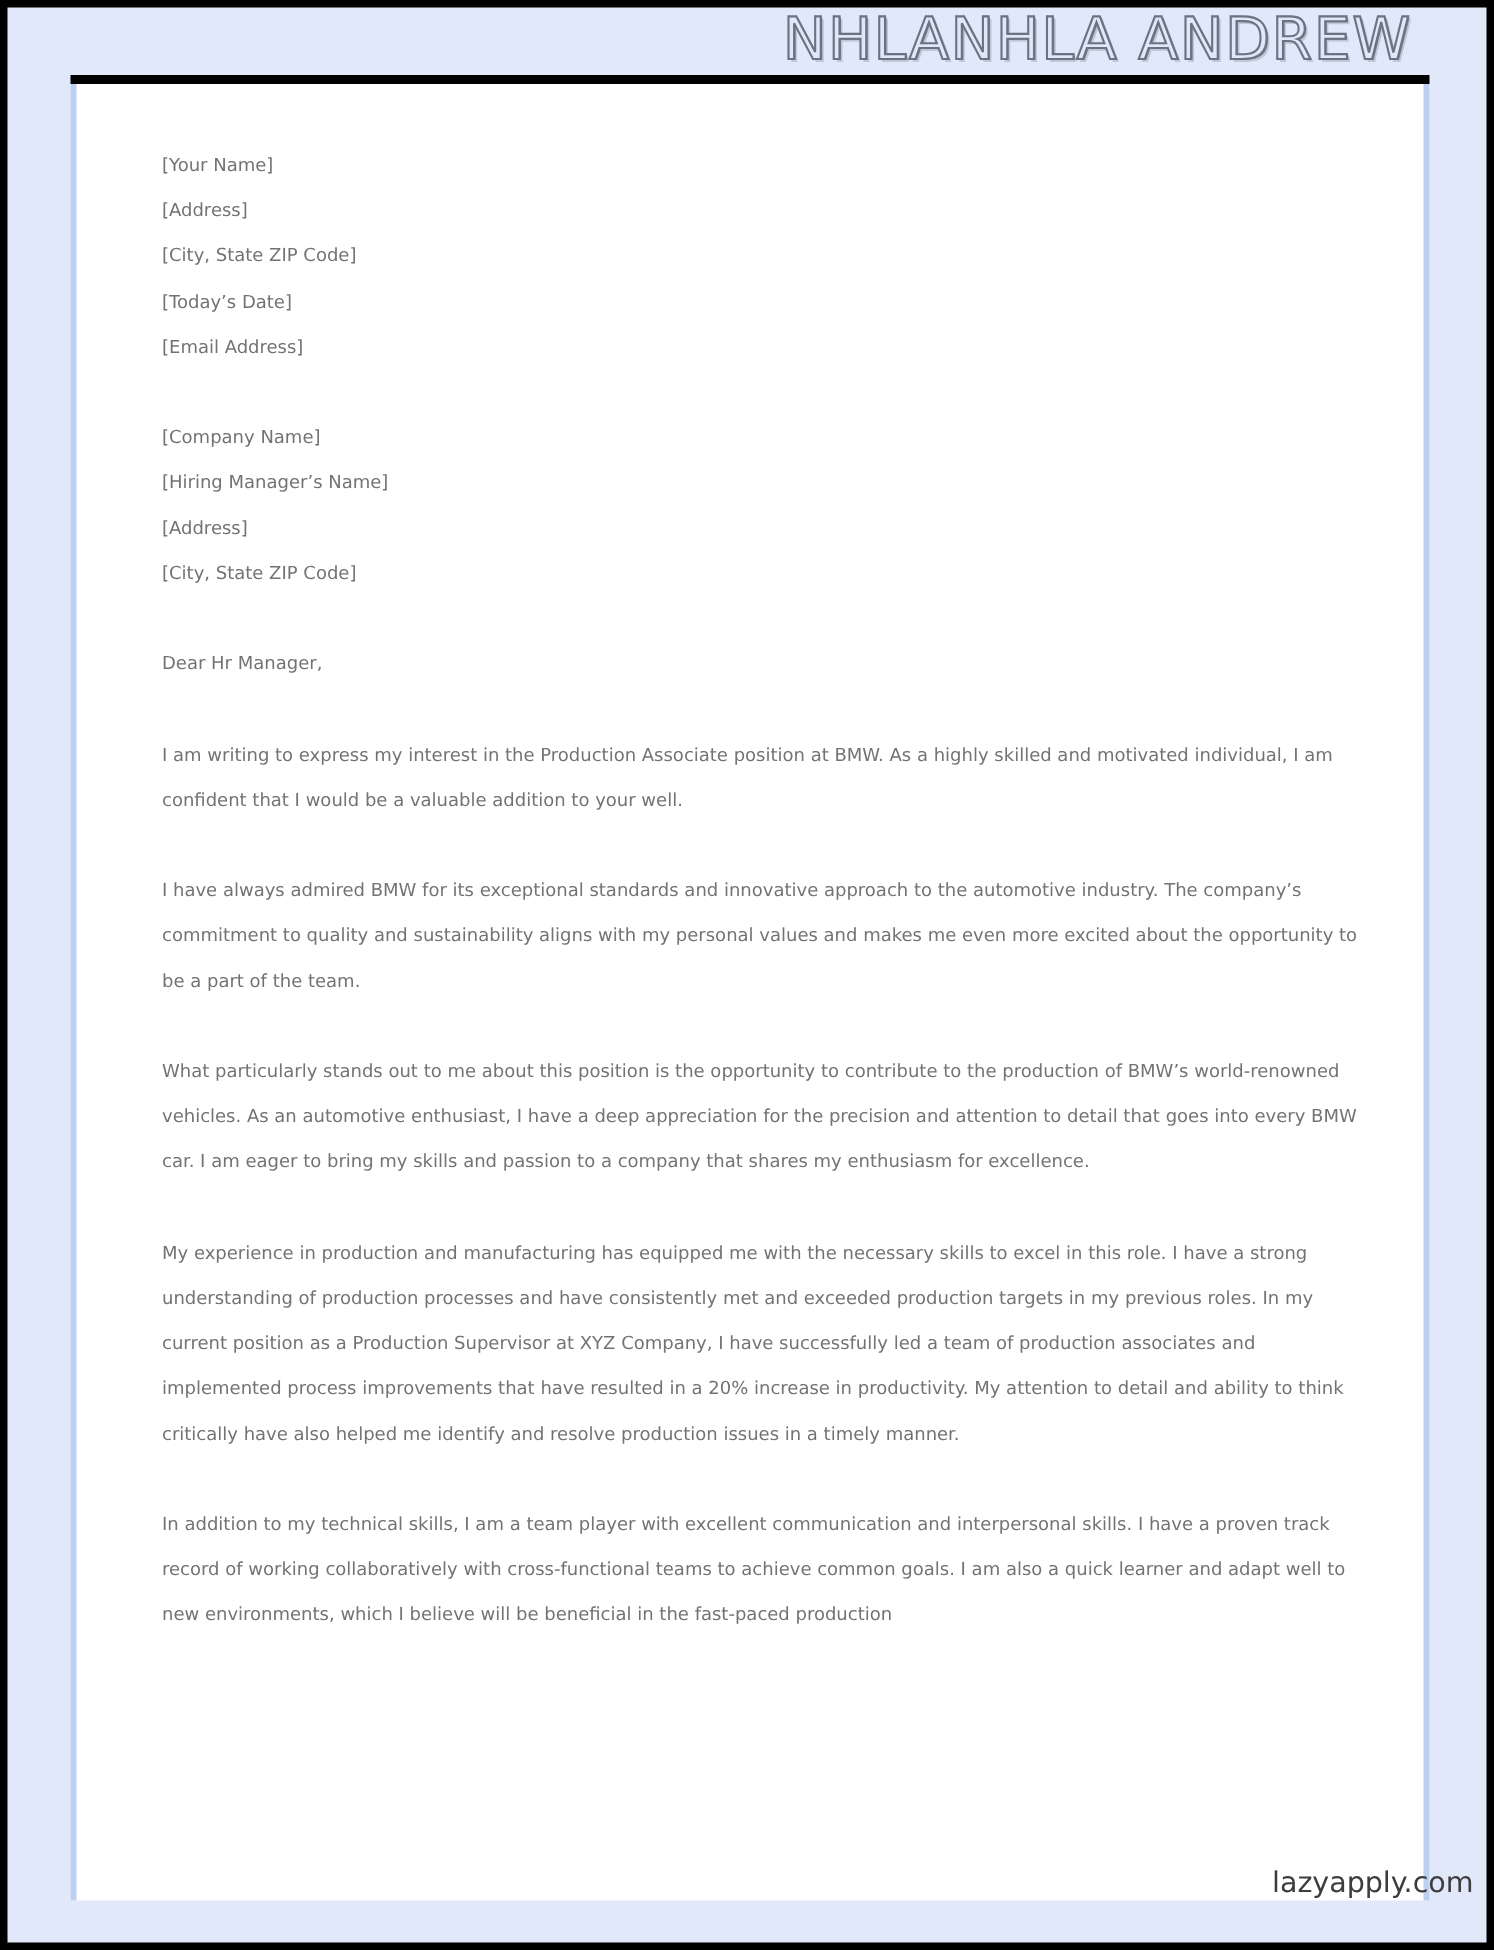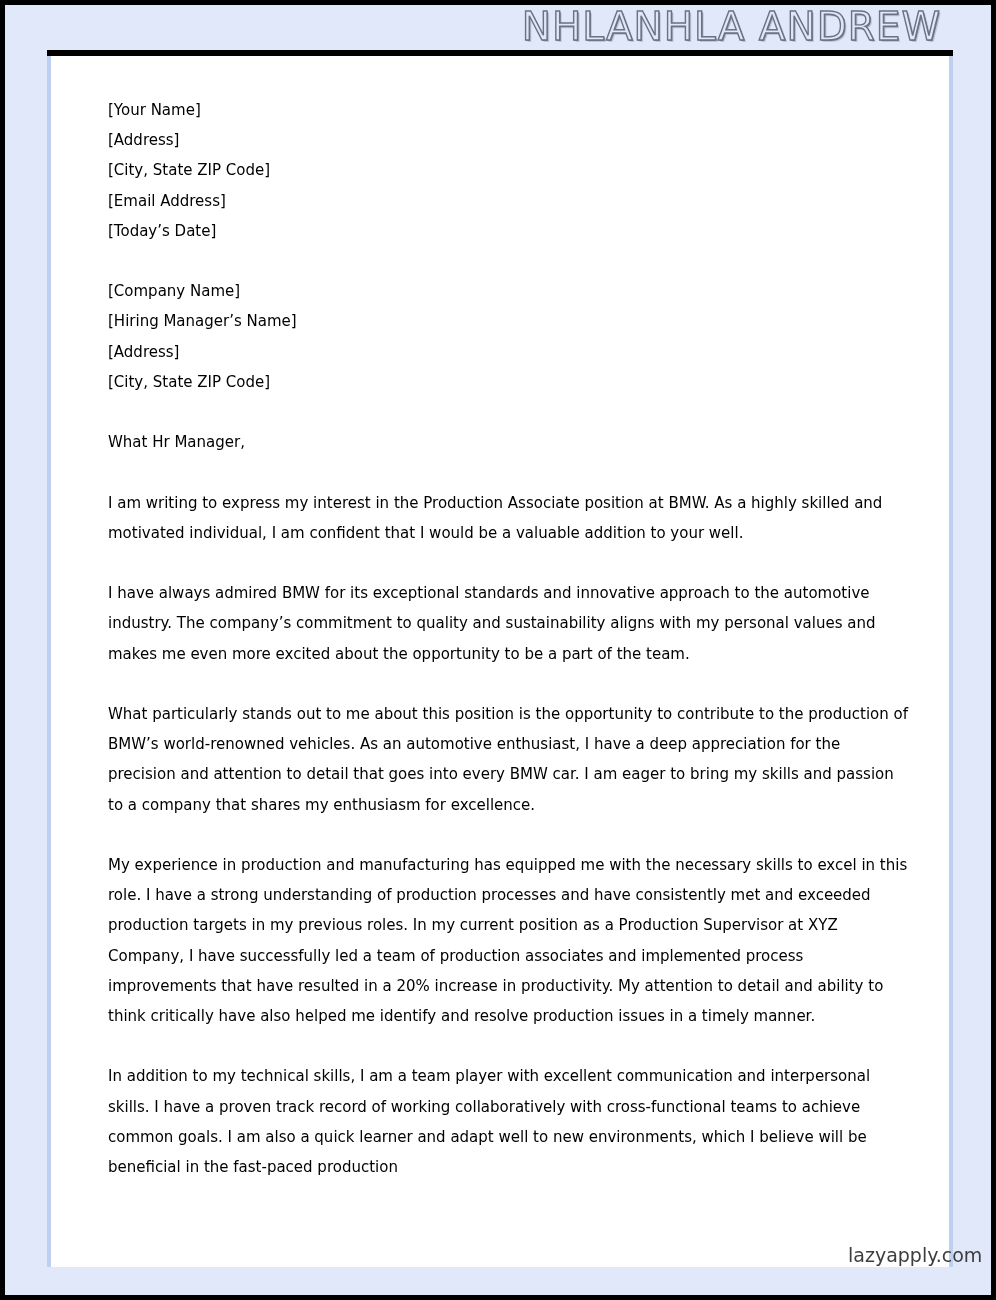--- a/index.html
+++ b/index.html
@@ -77,23 +77,23 @@
     overflow: visible;
   }
 
   
   #letter-body {
     position: absolute;
     left: 57px;
     top: 39px;
     width: 800px;
     font-family: "DejaVu Sans", sans-serif;
-    font-size: 15px;
+    font-size: 12px;
     line-height: 30.2px;
-    color: #000000;
+    color: #737373;
   }
 
   .addr-line {
     white-space: nowrap;
   }
 
   .blank-line {
     height: 30.2px;
   }
 
@@ -131,36 +131,36 @@
   <div id="header-rule"></div>
 
   <div id="letter-sheet">
 
     <div id="letter-body">
 
       <div>
         <div class="addr-line">[Your Name]</div>
         <div class="addr-line">[Address]</div>
         <div class="addr-line">[City, State ZIP Code]</div>
+        <div class="addr-line">[Today’s Date]</div>
         <div class="addr-line">[Email Address]</div>
-        <div class="addr-line">[Today’s Date]</div>
       </div>
 
       <div class="blank-line"></div>
 
       <div>
         <div class="addr-line">[Company Name]</div>
         <div class="addr-line">[Hiring Manager’s Name]</div>
         <div class="addr-line">[Address]</div>
         <div class="addr-line">[City, State ZIP Code]</div>
       </div>
 
       <div class="blank-line"></div>
 
-      <p class="salutation">What Hr Manager,</p>
+      <p class="salutation">Dear Hr Manager,</p>
 
       <div class="blank-line"></div>
 
       <p class="letter-para">I am writing to express my interest in the Production Associate position at BMW. As a highly skilled and motivated individual, I am confident that I would be a valuable addition to your well.</p>
       <div class="blank-line"></div>
 
       <p class="letter-para">I have always admired BMW for its exceptional standards and innovative approach to the automotive industry. The company’s commitment to quality and sustainability aligns with my personal values and makes me even more excited about the opportunity to be a part of the team.</p>
       <div class="blank-line"></div>
 
       <p class="letter-para">What particularly stands out to me about this position is the opportunity to contribute to the production of BMW’s world-renowned vehicles. As an automotive enthusiast, I have a deep appreciation for the precision and attention to detail that goes into every BMW car. I am eager to bring my skills and passion to a company that shares my enthusiasm for excellence.</p>

